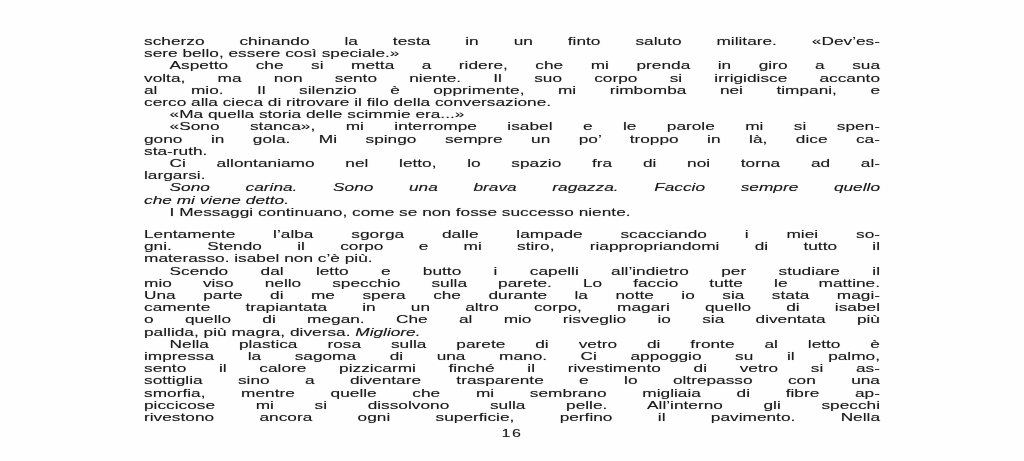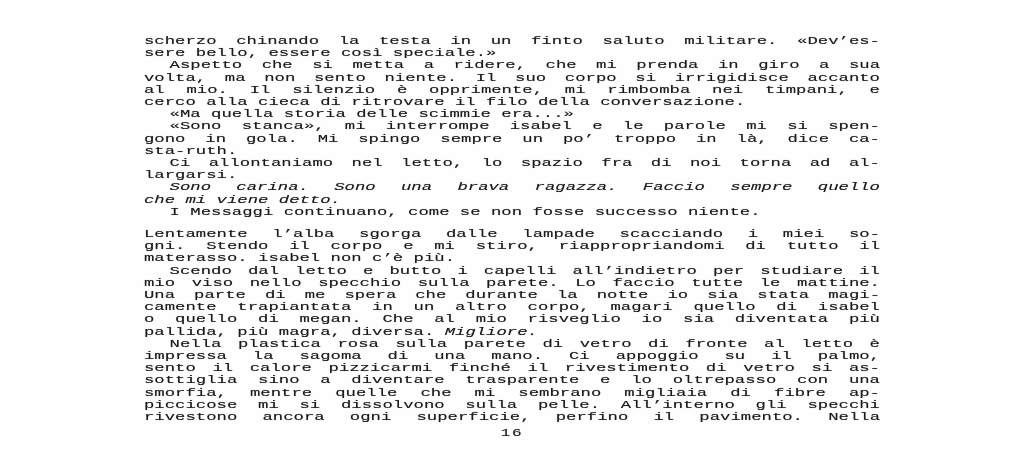--- a/index.html
+++ b/index.html
@@ -8,21 +8,21 @@
     background: #ffffff;
     width: 1024px;
     height: 461px;
     overflow: hidden;
   }
   .scan-page {
     position: relative;
     width: 1024px;
     height: 461px;
     background: #fefefe;
-    font-family: Liberation Mono, monospace;
+    font-family: Liberation Sans, sans-serif;
   }
   .text-block {
     position: absolute;
     left: 144px;
     top: 35px;
     width: 460px;
     transform: scaleX(1.6);
     transform-origin: left top;
     font-size: 10.8px;
     line-height: 12.2px;

